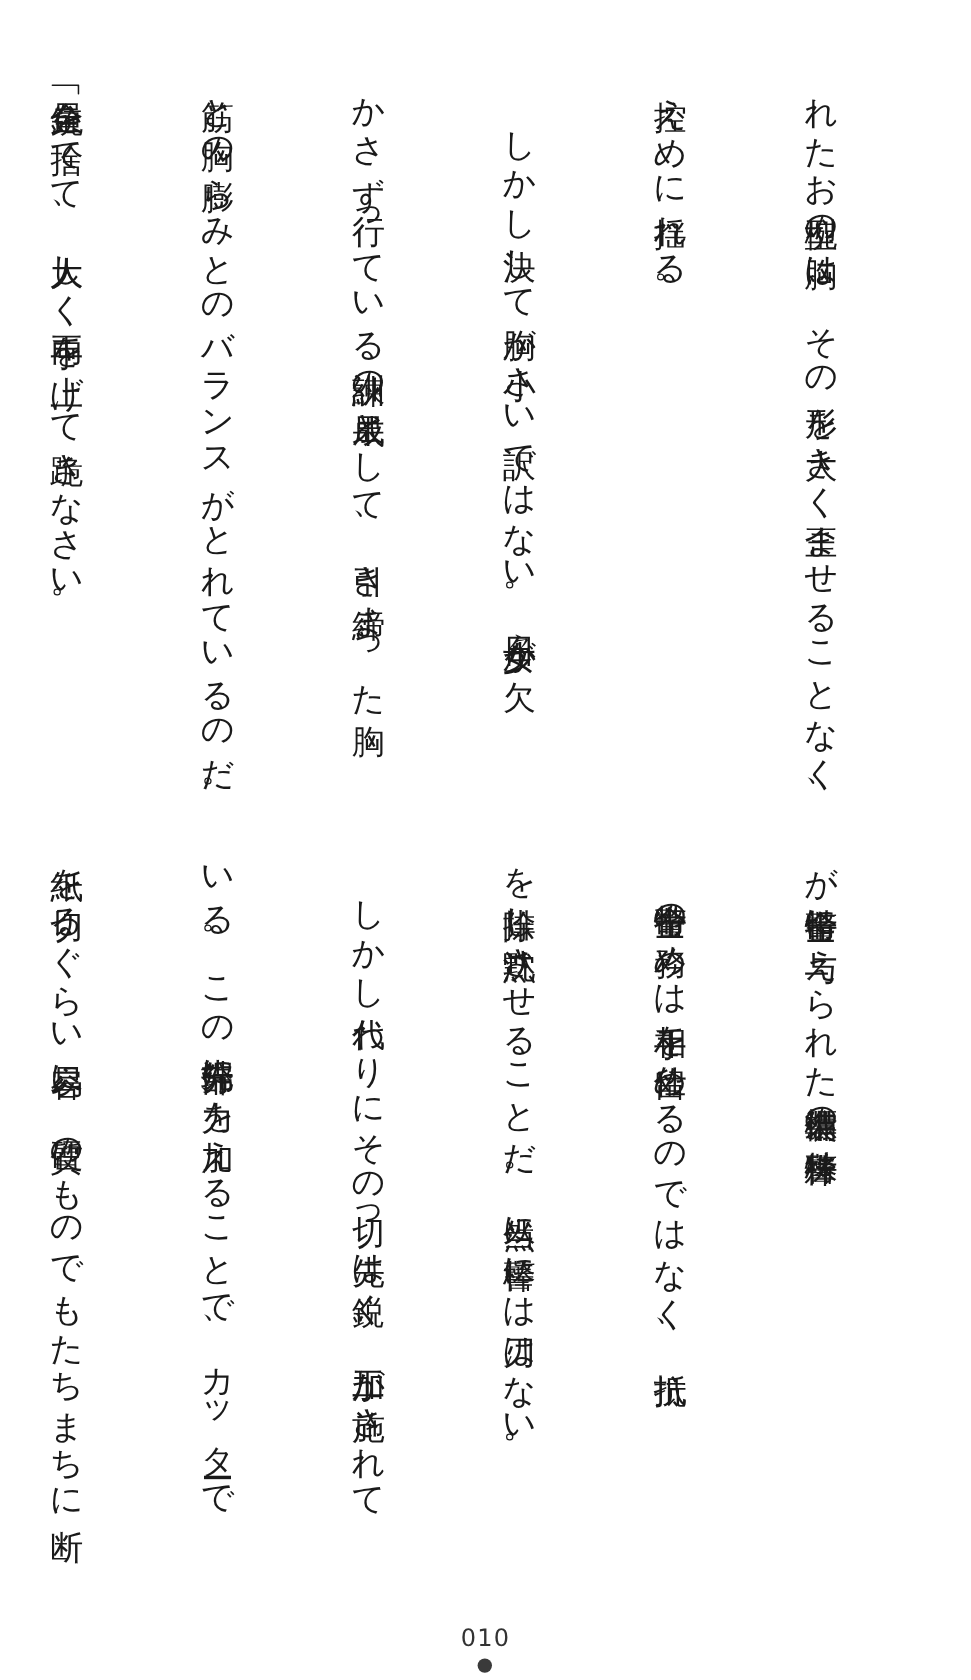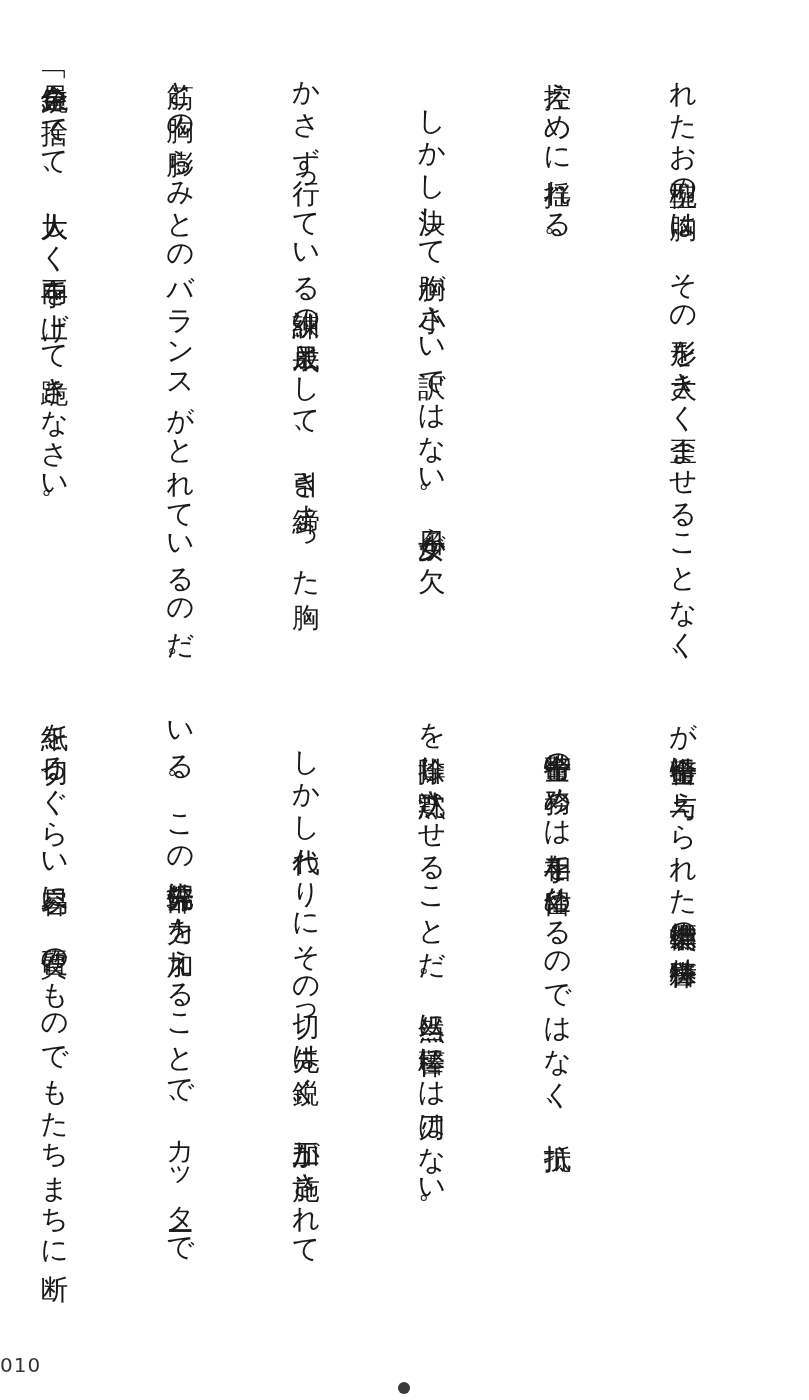--- a/index.html
+++ b/index.html
@@ -16,21 +16,21 @@
     font-size: 27.5px;
     line-height: 41.9px;
     letter-spacing: 0.9px;
     white-space: pre;
   }
   .tier.top { top: 62px; height: 630px; }
   .tier.bottom { top: 703px; height: 630px; }
   .col { display: block; }
   .page-number {
     position: absolute; left: 0; width: 809px; top: 1353px;
-    text-align: left;
+    text-align: center;
     font-family: "DejaVu Sans", "Liberation Sans", sans-serif;
     font-size: 20px; color: #333; letter-spacing: 1px;
   }
   .page-dot {
     position: absolute; left: 398px; top: 1382px;
     width: 12px; height: 12px; border-radius: 50%;
     background: #3a3a3a;
   }
 </style>
 </head>

